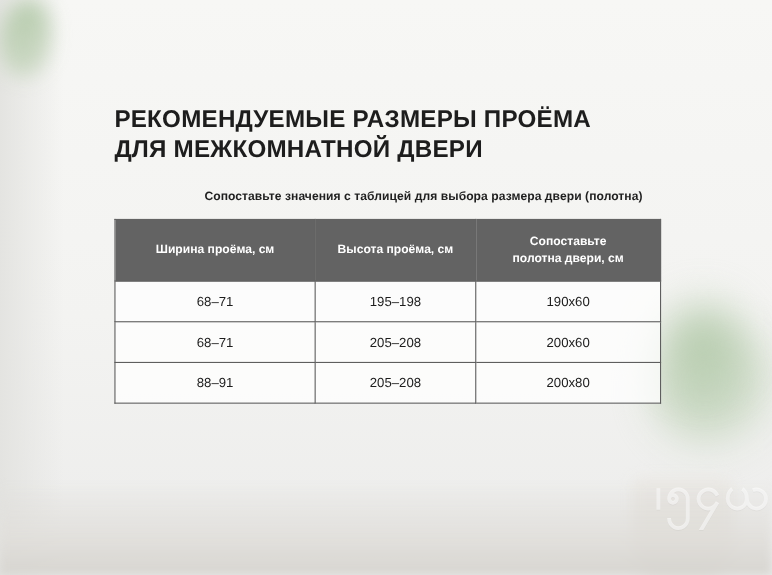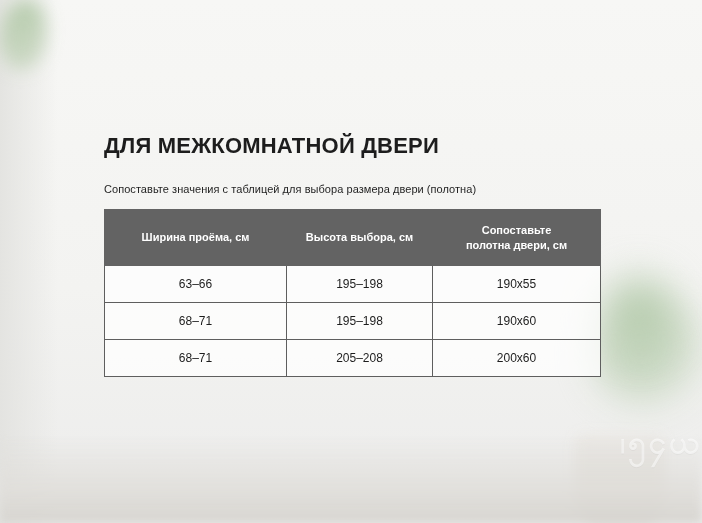--- a/index.html
+++ b/index.html
@@ -75,21 +75,21 @@
     width: 58px; height: 523px;
     background: linear-gradient(90deg, rgba(226,226,223,0.9) 0%, rgba(243,243,241,0) 100%);
   }
 
   
   .watermark {
     position: absolute;
     left: 0; right: 0;
     top: 422px;
     text-align: right;
-    font-size: 31px;
+    font-size: 42px;
     letter-spacing: 3px;
     font-weight: 700;
     color: rgba(255,255,255,0.55);
     text-shadow: 0 1px 0 rgba(0,0,0,0.03);
     user-select: none;
     pointer-events: none;
   }
 
   .content {
     position: relative;
@@ -100,29 +100,30 @@
   .title {
     margin: 0;
     padding: 0 36px 0 104px;
     font-size: 22px;
     line-height: 28px;
     font-weight: 700;
     color: #1d1d1d;
     letter-spacing: 0.2px;
     text-transform: uppercase;
   }
-  .title .line2 { display: block; margin-top: 38px; }
+  .title .line2 { display: block; }
 
   .subtitle {
     margin: 0;
     padding: 23px 36px 0 104px;
     font-size: 11px;
-    font-weight: 400;
+    font-weight: 700;
     color: #1f1f1f;
     letter-spacing: 0.05px;
+    text-align: center;
   }
 
   .table-wrap {
     padding: 14px 0 11px 104px;
   }
 
   table.size-table {
     border-collapse: collapse;
     width: 496px;
     background: rgba(255,255,255,0.55);
@@ -165,60 +166,61 @@
   <div class="bg-blob bg-plant-b"></div>
   <div class="bg-leaf"></div>
   <div class="bg-pot"></div>
   <div class="bg-floor"></div>
 
   <div class="watermark">၊၅၄ယ</div>
 
   <div class="content">
 
     <h1 class="title">
+      <span>РЕКОМЕНДУЕМЫЕ РАЗМЕРЫ ПРОЁМА</span>
       <span class="line2">ДЛЯ МЕЖКОМНАТНОЙ ДВЕРИ</span>
     </h1>
 
     <p class="subtitle">Сопоставьте значения с таблицей для выбора размера двери (полотна)</p>
 
     <div class="table-wrap">
       <table class="size-table">
         <colgroup>
           <col class="c1">
           <col class="c2">
           <col class="c3">
         </colgroup>
         <thead>
           <tr>
             <th>
               <span>Ширина проёма, см</span>
             </th>
             <th>
-              <span>Высота выбора, см</span>
+              <span>Высота проёма, см</span>
             </th>
             <th>
               <span>Сопоставьте</span>
               <span class="sub">полотна двери, см</span>
             </th>
           </tr>
         </thead>
         <tbody>
           <tr>
-            <td>63–66</td>
-            <td>195–198</td>
-            <td>190x55</td>
-          </tr>
-          <tr>
             <td>68–71</td>
             <td>195–198</td>
             <td>190x60</td>
           </tr>
           <tr>
             <td>68–71</td>
             <td>205–208</td>
             <td>200x60</td>
           </tr>
+          <tr>
+            <td>88–91</td>
+            <td>205–208</td>
+            <td>200x80</td>
+          </tr>
         </tbody>
       </table>
     </div>
 
   </div>
 </div>
 
 </body></html>

